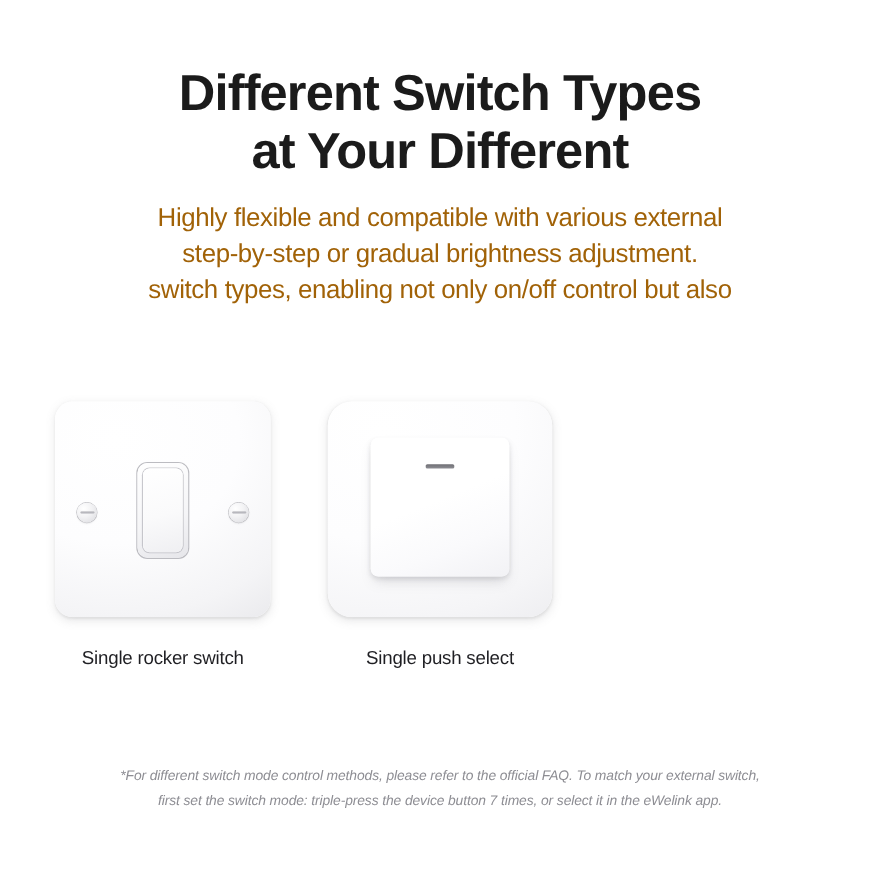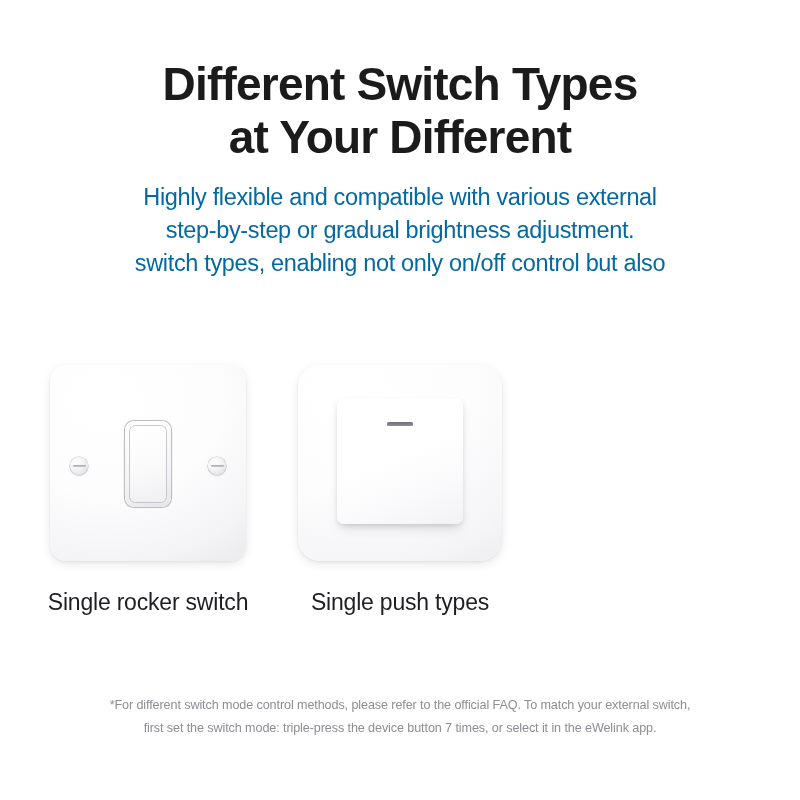--- a/index.html
+++ b/index.html
@@ -37,21 +37,21 @@
     font-weight: 700;
     line-height: 1.16;
     letter-spacing: -0.8px;
     padding: 0 60px;
   }
   .headline .ln { display: block; }
 
   .subtitle {
     margin: 16px auto 0;
     width: 620px;
-    color: #0369a1;
+    color: #a16207;
     font-size: 23.5px;
     font-weight: 400;
     line-height: 1.42;
     letter-spacing: -0.35px;
   }
   .subtitle .ln { display: block; }
 
   
   .products {
     position: absolute;
@@ -211,40 +211,40 @@
   .dual .seam {
     width: 2px;
     flex: 0 0 2px;
     background: linear-gradient(180deg, #e2e2e6 0%, #cfcfd5 50%, #e2e2e6 100%);
   }
 
   
   .caption {
     margin-top: 24px;
     color: #1f1f23;
-    font-size: 23px;
+    font-size: 17px;
     font-weight: 400;
     letter-spacing: -0.2px;
     line-height: 1.2;
   }
 
   
   .footnote {
     position: absolute;
     top: 694px;
     left: 0;
     width: 800px;
     text-align: center;
     color: #8d8d93;
     font-size: 12.6px;
     font-weight: 400;
     line-height: 1.85;
     letter-spacing: -0.1px;
   }
-  .footnote .ln { display: block; }
+  .footnote .ln { display: block; font-style: italic; }
 </style>
 </head>
 <body>
 
 <div class="page">
 
   <div class="header">
     <h1 class="headline">
       <span class="ln">Different Switch Types</span>
       <span class="ln">at Your Different</span>
@@ -272,21 +272,21 @@
     </div>
 
     <div class="product p2">
       <div class="plate-wrap">
         <div class="plate plate2">
           <div class="pushbtn">
             <span class="led"></span>
           </div>
         </div>
       </div>
-      <div class="caption">Single push types</div>
+      <div class="caption">Single push select</div>
     </div>
 
 
   </div>
 
   <div class="footnote">
     <span class="ln">*For different switch mode control methods, please refer to the official FAQ. To match your external switch,</span>
     <span class="ln">first set the switch mode: triple-press the device button 7 times, or select it in the eWelink app.</span>
   </div>
 

